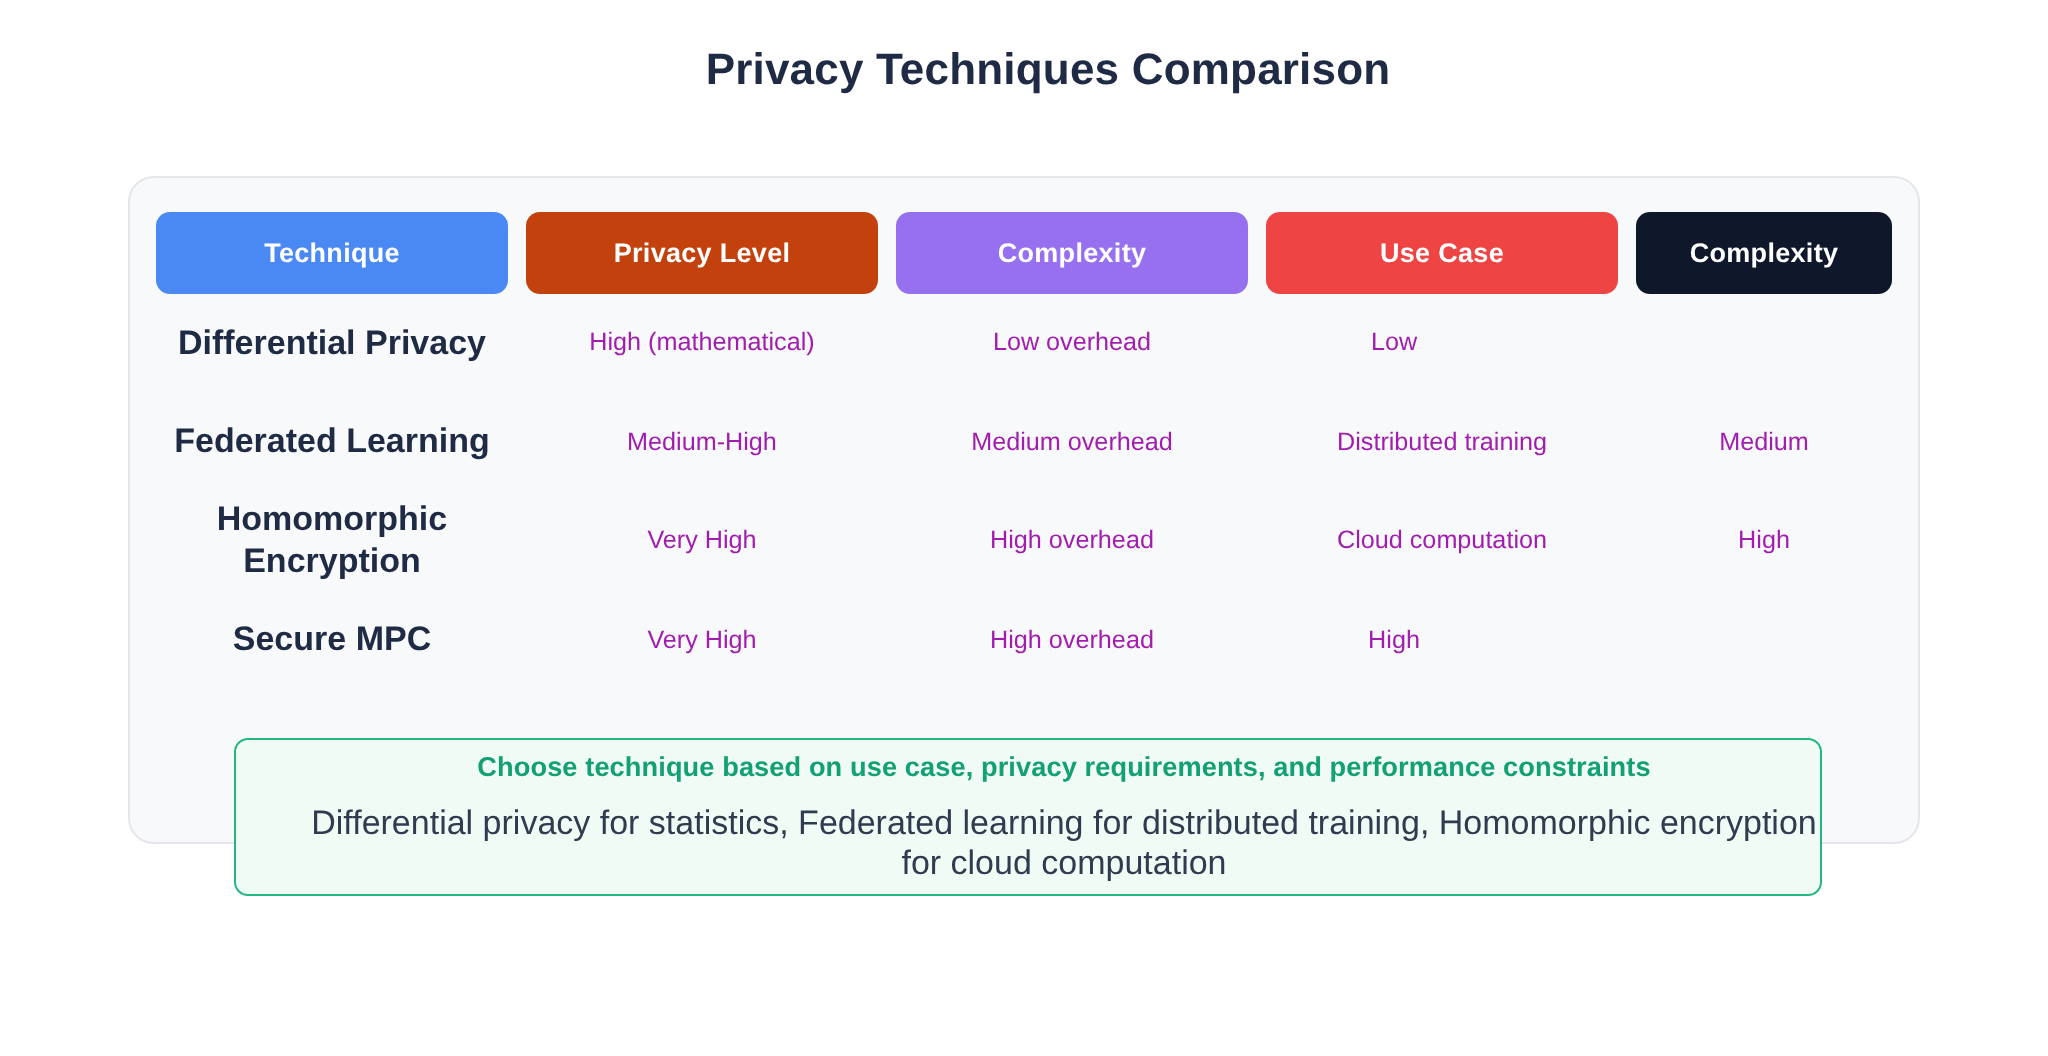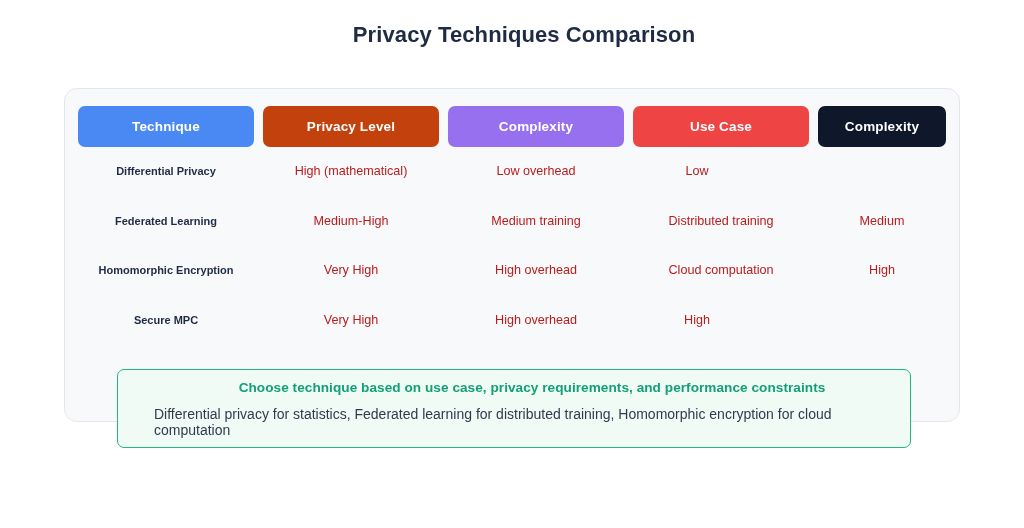--- a/index.html
+++ b/index.html
@@ -90,28 +90,28 @@
     align-items: center;
   }
 
   .td {
     box-sizing: border-box;
     display: flex;
     align-items: center;
     justify-content: center;
     text-align: center;
     font-size: 12.6px;
-    color: #b91c1c;
+    color: #a21caf;
     line-height: 1.2;
   }
 
   .td.first {
     font-weight: bold;
     color: #1f2a44;
-    font-size: 11px;
+    font-size: 17px;
   }
 
   .callout {
     position: absolute;
     left: 52px;
     top: 280px;
     width: 794px;
     height: 79px;
     box-sizing: border-box;
     background: #f1fbf6;
@@ -127,22 +127,23 @@
 
   .callout-title {
     font-size: 13.6px;
     font-weight: bold;
     color: #12a074;
     text-align: center;
     letter-spacing: 0.05px;
   }
 
   .callout-sub {
-    font-size: 14px;
+    font-size: 17px;
     color: #2f3b4e;
+    text-align: center;
   }
 </style>
 </head>
 <body style="background: rgb(255, 255, 255);">
 
 <div class="page">
 
   <div class="page-title">Privacy Techniques Comparison</div>
 
   <div class="card" style="background: rgb(248, 249, 251); border-color: rgb(228, 230, 236);">
@@ -162,21 +163,21 @@
         <div class="tr">
           <div class="td first col-0">Differential Privacy</div>
           <div class="td col-1">High (mathematical)</div>
           <div class="td col-2">Low overhead</div>
           <div class="td col-4">Low</div>
         </div>
 
         <div class="tr">
           <div class="td first col-0">Federated Learning</div>
           <div class="td col-1">Medium-High</div>
-          <div class="td col-2">Medium training</div>
+          <div class="td col-2">Medium overhead</div>
           <div class="td col-3">Distributed training</div>
           <div class="td col-4">Medium</div>
         </div>
 
         <div class="tr">
           <div class="td first col-0">Homomorphic Encryption</div>
           <div class="td col-1">Very High</div>
           <div class="td col-2">High overhead</div>
           <div class="td col-3">Cloud computation</div>
           <div class="td col-4">High</div>

